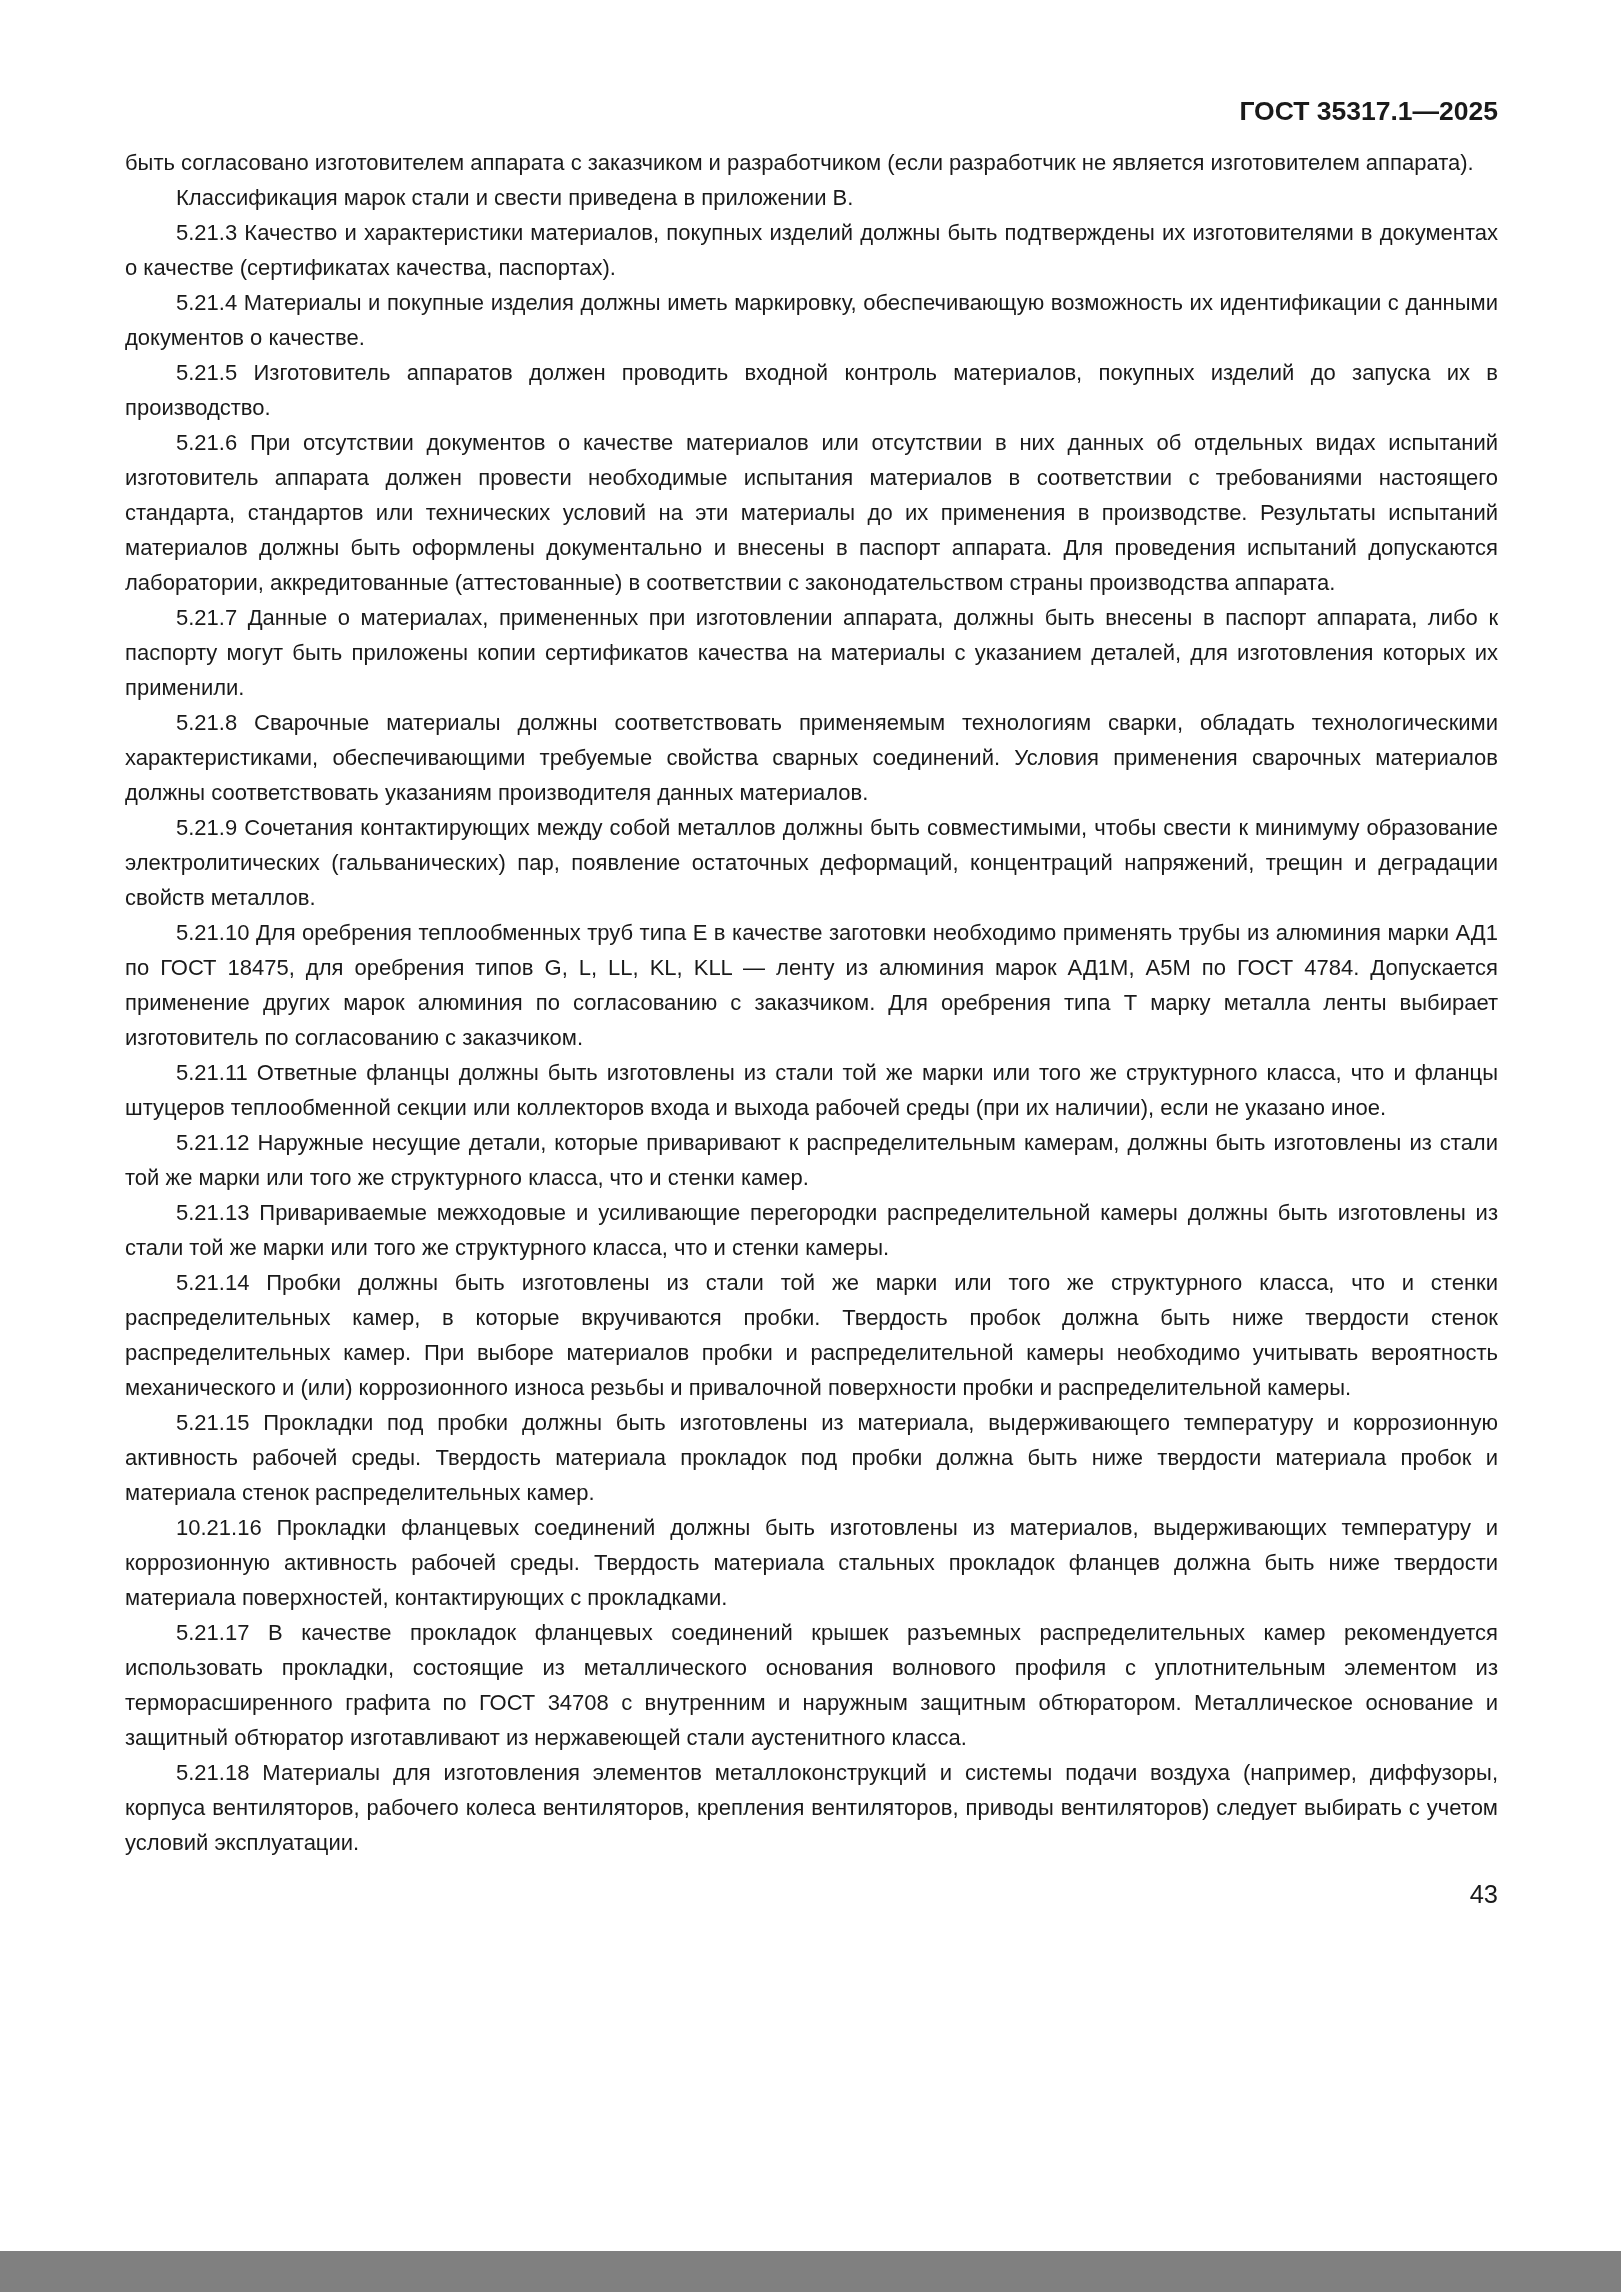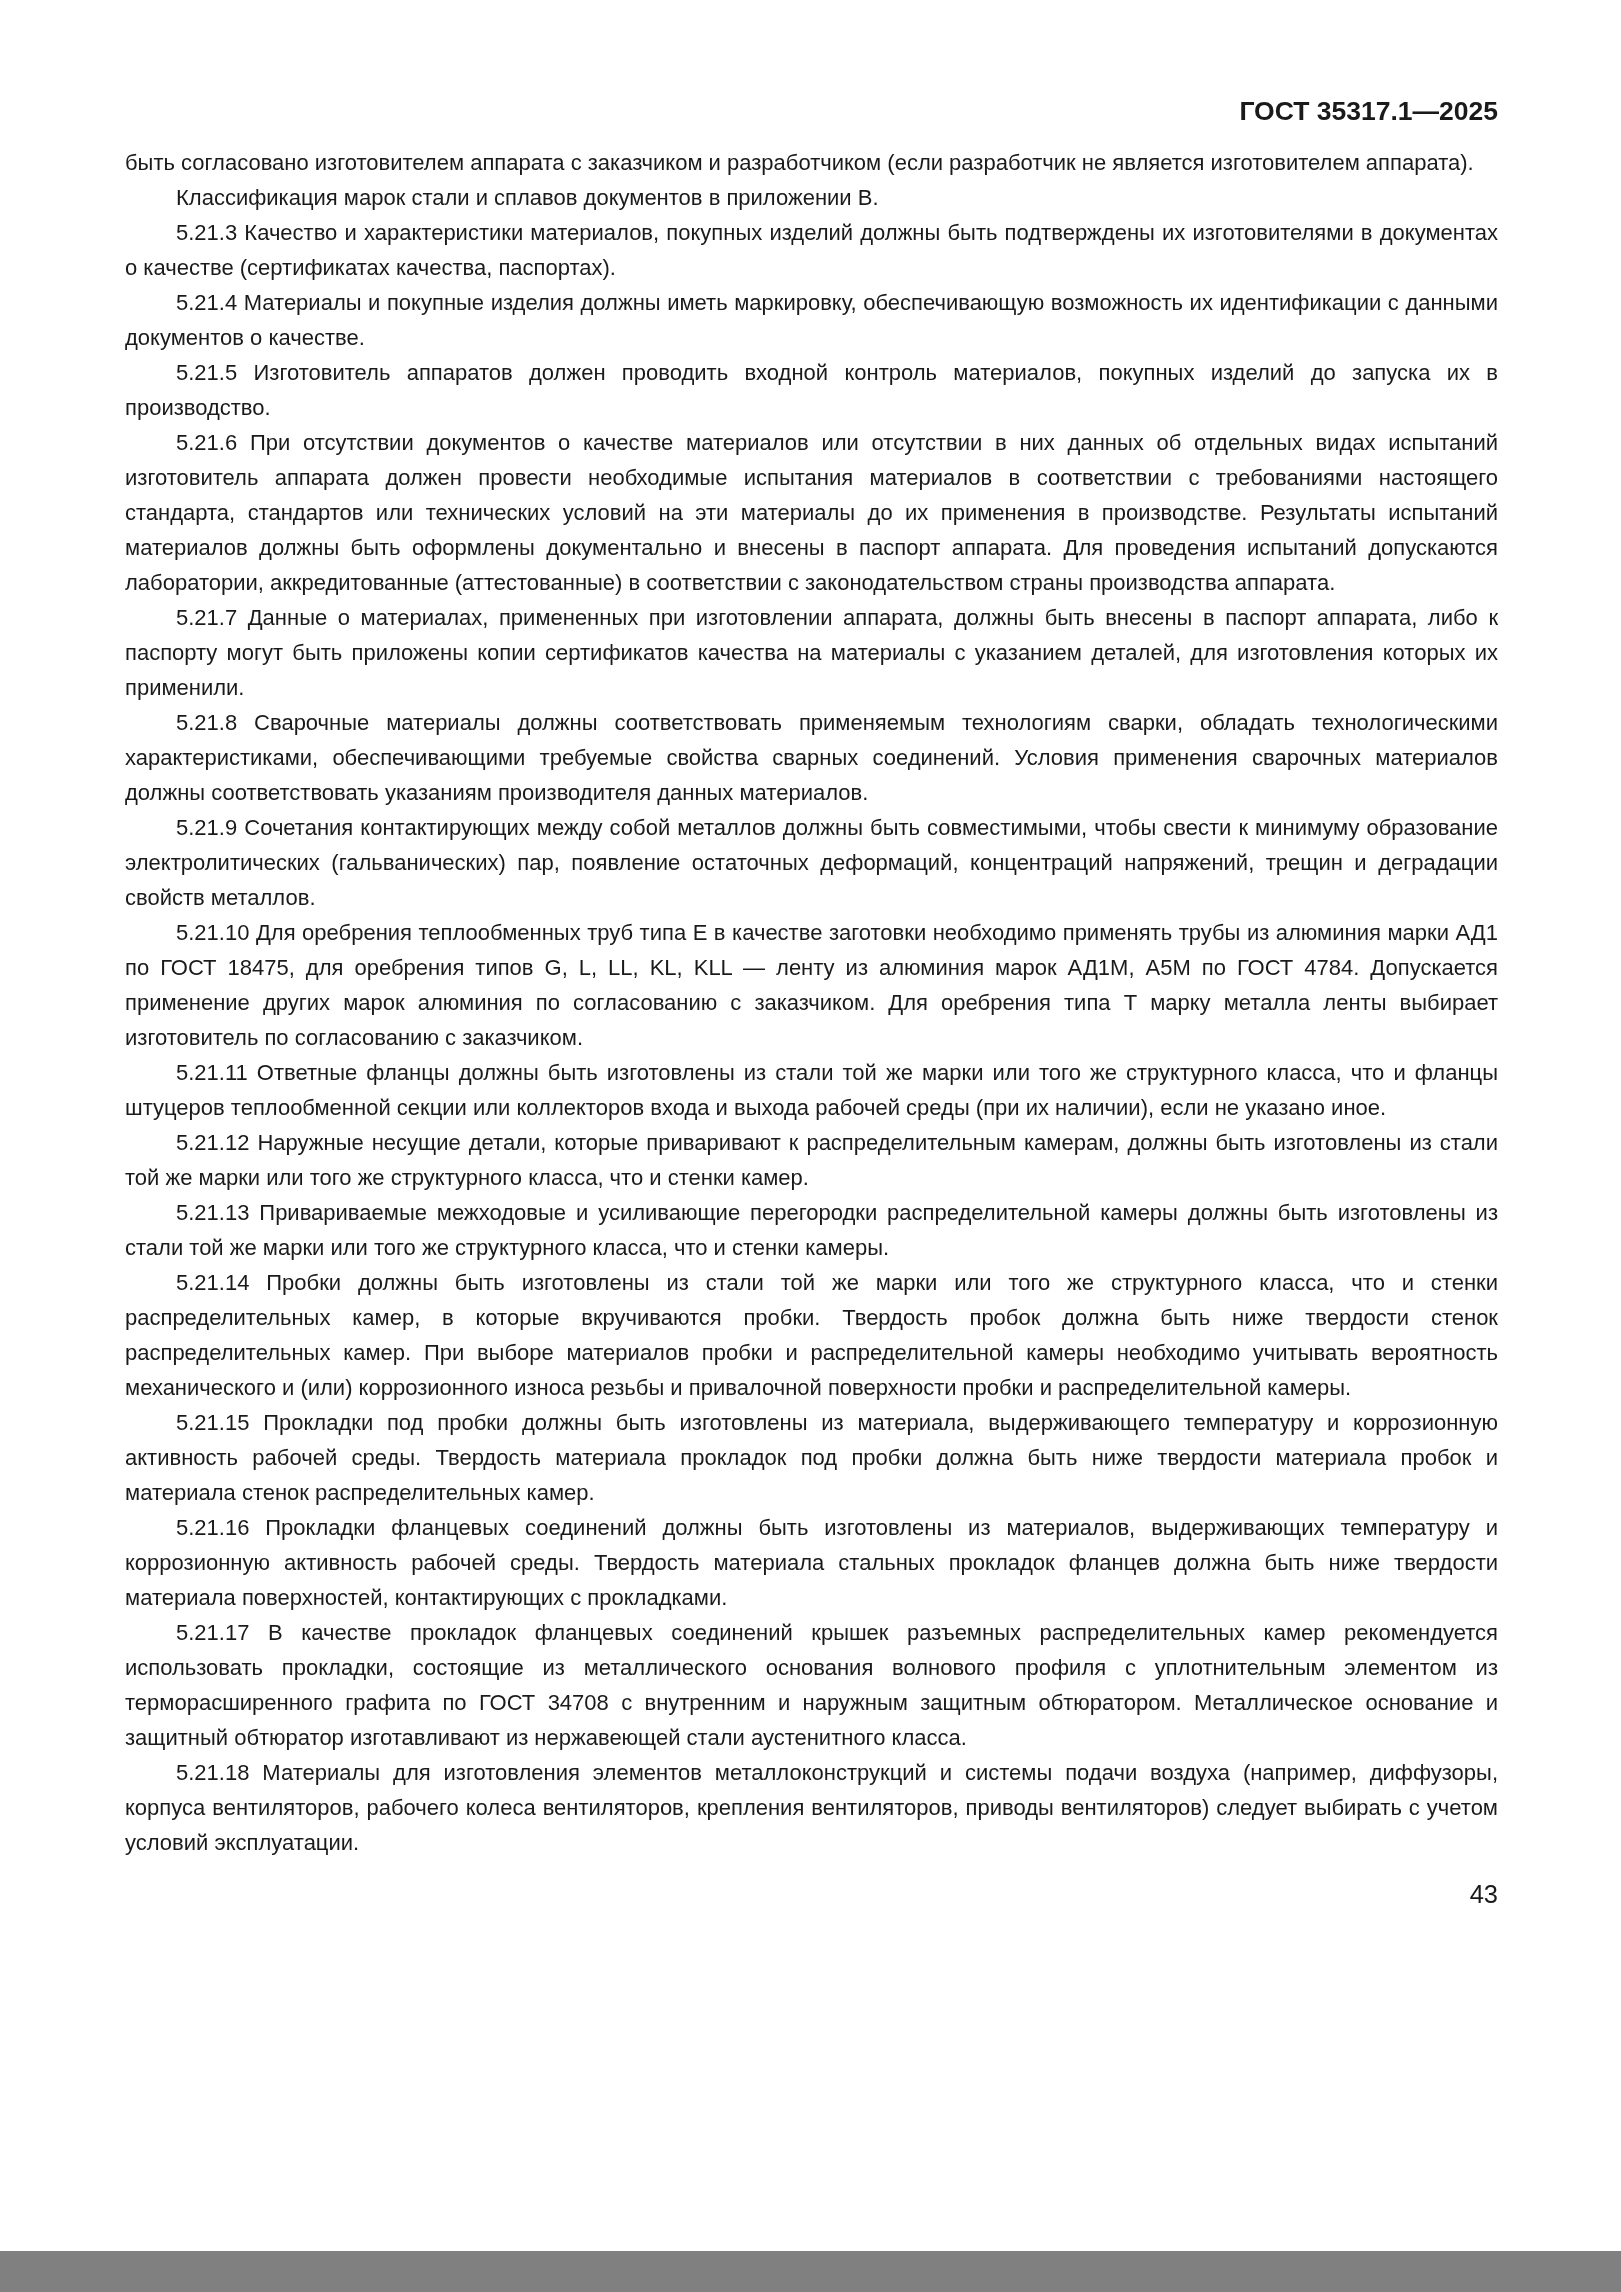--- a/index.html
+++ b/index.html
@@ -48,35 +48,35 @@
 </style>
 </head>
 <body>
 
 <div class="page">
 
   <div class="doc-header">ГОСТ 35317.1—2025</div>
 
   <div class="doc-body">
     <p class="noindent">быть согласовано изготовителем аппарата с заказчиком и разработчиком (если разработчик не является изготовителем аппарата).</p>
-    <p>Классификация марок стали и сплавов документов в приложении В.</p>
+    <p>Классификация марок стали и свести приведена в приложении В.</p>
     <p>5.21.3 Качество и характеристики материалов, покупных изделий должны быть подтверждены их изготовителями в документах о качестве (сертификатах качества, паспортах).</p>
     <p>5.21.4 Материалы и покупные изделия должны иметь маркировку, обеспечивающую возможность их идентификации с данными документов о качестве.</p>
     <p>5.21.5 Изготовитель аппаратов должен проводить входной контроль материалов, покупных изделий до запуска их в производство.</p>
     <p>5.21.6 При отсутствии документов о качестве материалов или отсутствии в них данных об отдельных видах испытаний изготовитель аппарата должен провести необходимые испытания материалов в соответствии с требованиями настоящего стандарта, стандартов или технических условий на эти материалы до их применения в производстве. Результаты испытаний материалов должны быть оформлены документально и внесены в паспорт аппарата. Для проведения испытаний допускаются лаборатории, аккредитованные (аттестованные) в соответствии с законодательством страны производства аппарата.</p>
     <p>5.21.7 Данные о материалах, примененных при изготовлении аппарата, должны быть внесены в паспорт аппарата, либо к паспорту могут быть приложены копии сертификатов качества на материалы с указанием деталей, для изготовления которых их применили.</p>
     <p>5.21.8 Сварочные материалы должны соответствовать применяемым технологиям сварки, обладать технологическими характеристиками, обеспечивающими требуемые свойства сварных соединений. Условия применения сварочных материалов должны соответствовать указаниям производителя данных материалов.</p>
     <p>5.21.9 Сочетания контактирующих между собой металлов должны быть совместимыми, чтобы свести к минимуму образование электролитических (гальванических) пар, появление остаточных деформаций, концентраций напряжений, трещин и деградации свойств металлов.</p>
     <p>5.21.10 Для оребрения теплообменных труб типа Е в качестве заготовки необходимо применять трубы из алюминия марки АД1 по ГОСТ 18475, для оребрения типов G, L, LL, KL, KLL — ленту из алюминия марок АД1М, А5М по ГОСТ 4784. Допускается применение других марок алюминия по согласованию с заказчиком. Для оребрения типа Т марку металла ленты выбирает изготовитель по согласованию с заказчиком.</p>
     <p>5.21.11 Ответные фланцы должны быть изготовлены из стали той же марки или того же структурного класса, что и фланцы штуцеров теплообменной секции или коллекторов входа и выхода рабочей среды (при их наличии), если не указано иное.</p>
     <p>5.21.12 Наружные несущие детали, которые приваривают к распределительным камерам, должны быть изготовлены из стали той же марки или того же структурного класса, что и стенки камер.</p>
     <p>5.21.13 Привариваемые межходовые и усиливающие перегородки распределительной камеры должны быть изготовлены из стали той же марки или того же структурного класса, что и стенки камеры.</p>
     <p>5.21.14 Пробки должны быть изготовлены из стали той же марки или того же структурного класса, что и стенки распределительных камер, в которые вкручиваются пробки. Твердость пробок должна быть ниже твердости стенок распределительных камер. При выборе материалов пробки и распределительной камеры необходимо учитывать вероятность механического и (или) коррозионного износа резьбы и привалочной поверхности пробки и распределительной камеры.</p>
     <p>5.21.15 Прокладки под пробки должны быть изготовлены из материала, выдерживающего температуру и коррозионную активность рабочей среды. Твердость материала прокладок под пробки должна быть ниже твердости материала пробок и материала стенок распределительных камер.</p>
-    <p>5.21.16 Прокладки фланцевых соединений должны быть изготовлены из материалов, выдерживающих температуру и коррозионную активность рабочей среды. Твердость материала стальных прокладок фланцев должна быть ниже твердости материала поверхностей, контактирующих с прокладками.</p>
+    <p>10.21.16 Прокладки фланцевых соединений должны быть изготовлены из материалов, выдерживающих температуру и коррозионную активность рабочей среды. Твердость материала стальных прокладок фланцев должна быть ниже твердости материала поверхностей, контактирующих с прокладками.</p>
     <p>5.21.17 В качестве прокладок фланцевых соединений крышек разъемных распределительных камер рекомендуется использовать прокладки, состоящие из металлического основания волнового профиля с уплотнительным элементом из терморасширенного графита по ГОСТ 34708 с внутренним и наружным защитным обтюратором. Металлическое основание и защитный обтюратор изготавливают из нержавеющей стали аустенитного класса.</p>
     <p>5.21.18 Материалы для изготовления элементов металлоконструкций и системы подачи воздуха (например, диффузоры, корпуса вентиляторов, рабочего колеса вентиляторов, крепления вентиляторов, приводы вентиляторов) следует выбирать с учетом условий эксплуатации.</p>
   </div>
 
   <div class="doc-footer">43</div>
 
 </div>
 
 
 </body></html>

